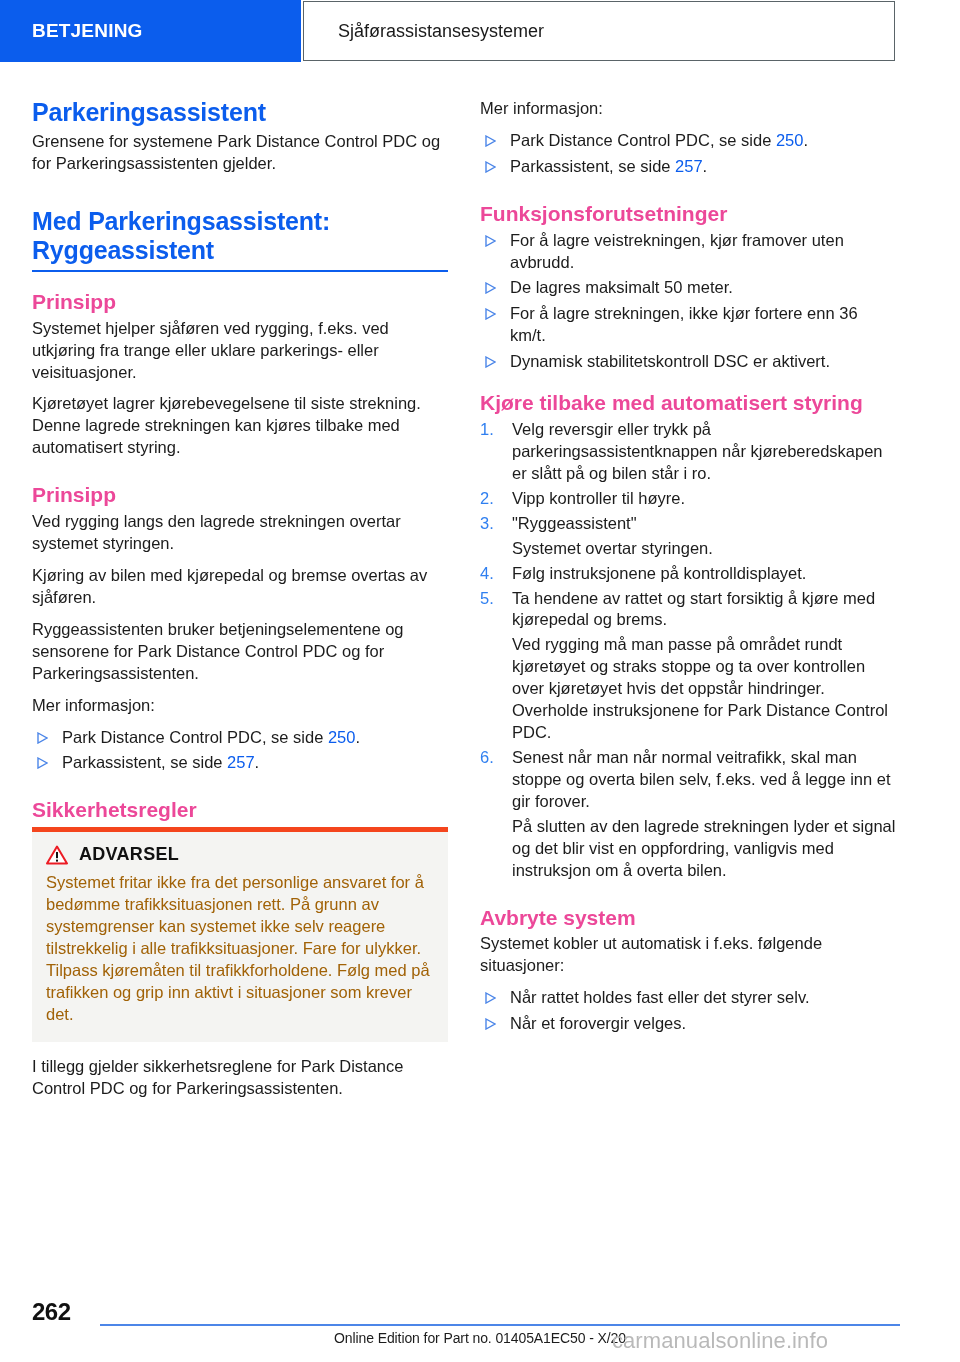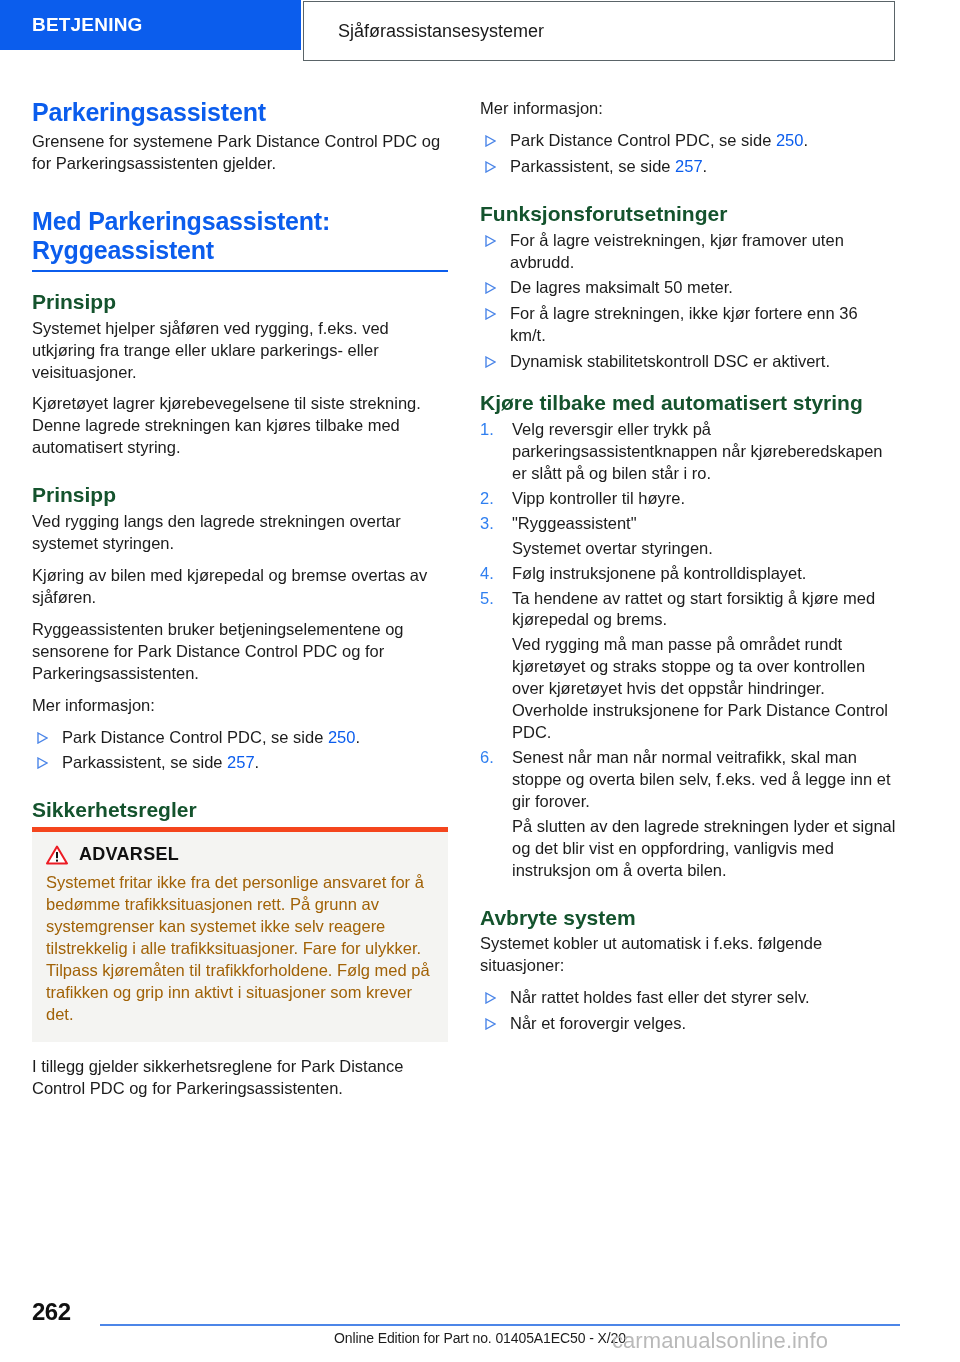--- a/index.html
+++ b/index.html
@@ -22,21 +22,21 @@
     top: 0;
     left: 0;
     width: 960px;
     height: 66px;
   }
   .header-tab {
     position: absolute;
     left: 0;
     top: 0;
     width: 301px;
-    height: 50px;
+    height: 62px;
     background: #0b5ded;
     display: flex;
     align-items: center;
   }
   .header-tab-label {
     color: #ffffff;
     font-weight: bold;
     font-size: 19px;
     letter-spacing: 0.2px;
     margin-left: 32px;
@@ -84,21 +84,21 @@
     letter-spacing: -0.2px;
   }
   h1.sec-title.rule {
     border-bottom: 2px solid #0b5ded;
     padding-bottom: 5px;
     margin-bottom: 10px;
   }
   h2.sub-title {
     font-size: 21px;
     font-weight: bold;
-    color: #14532d;
+    color: #ec4899;
     margin: 0 0 3px 0;
     line-height: 1.18;
   }
   p.para {
     font-size: 16.5px;
     line-height: 1.33;
     margin: 0 0 10px 0;
     color: #1c1c1c;
   }
   .gap-lg { height: 22px; }

